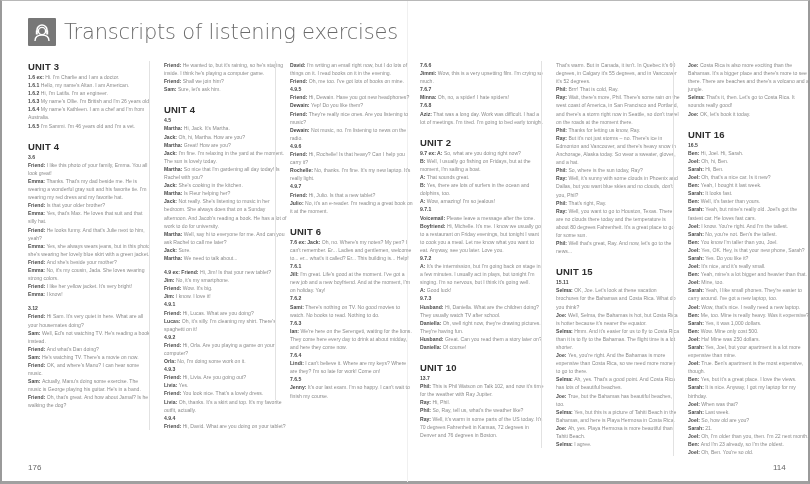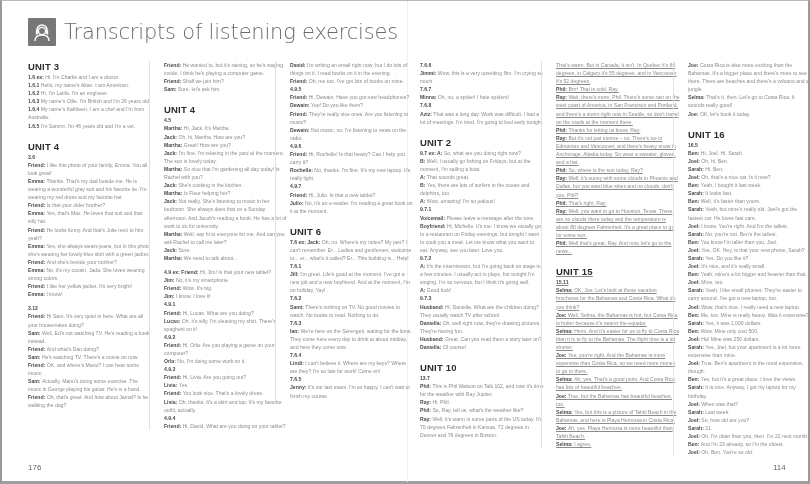--- a/index.html
+++ b/index.html
@@ -180,21 +180,21 @@
       <p><span class="sp">Daniella: </span><span>Oh, well right now, they're drawing pictures. They're having fun.</span></p>
       <p><span class="sp">Husband: </span><span>Great. Can you read them a story later on?</span></p>
       <p><span class="sp">Daniella: </span><span>Of course!</span></p>
       <div class="unit">UNIT 10</div>
       <span class="num">13.7</span>
       <p><span class="sp">Phil: </span><span>This is Phil Watson on Talk 102, and now it's time for the weather with Ray Jupiter.</span></p>
       <p><span class="sp">Ray: </span><span>Hi, Phil.</span></p>
       <p><span class="sp">Phil: </span><span>So, Ray, tell us, what's the weather like?</span></p>
       <p><span class="sp">Ray: </span><span>Well, it's warm in some parts of the US today. It's 70 degrees Fahrenheit in Kansas, 72 degrees in Denver and 76 degrees in Boston.</span></p>
     </div>
-  <div class="col divider-left" id="col4" style="left:539px;text-decoration:underline;">
+  <div class="col divider-left" id="col4" style="left:539px;">
       <p><span>That's warm. But in Canada, it isn't. In Quebec it's 60 degrees, in Calgary it's 55 degrees, and in Vancouver it's 52 degrees.</span></p>
       <p><span class="sp">Phil: </span><span>Brrr! That is cold, Ray.</span></p>
       <p><span class="sp">Ray: </span><span>Wait, there's more, Phil. There's some rain on the west coast of America, in San Francisco and Portland, and there's a storm right now in Seattle, so don't travel on the roads at the moment there.</span></p>
       <p><span class="sp">Phil: </span><span>Thanks for letting us know, Ray.</span></p>
       <p><span class="sp">Ray: </span><span>But it's not just storms – no. There's ice in Edmonton and Vancouver, and there's heavy snow in Anchorage, Alaska today. So wear a sweater, gloves, and a hat.</span></p>
       <p><span class="sp">Phil: </span><span>So, where is the sun today, Ray?</span></p>
       <p><span class="sp">Ray: </span><span>Well, it's sunny with some clouds in Phoenix and Dallas, but you want blue skies and no clouds, don't you, Phil?</span></p>
       <p><span class="sp">Phil: </span><span>That's right, Ray.</span></p>
       <p><span class="sp">Ray: </span><span>Well, you want to go to Houston, Texas. There are no clouds there today and the temperature is about 80 degrees Fahrenheit. It's a great place to go for some sun.</span></p>
       <p><span class="sp">Phil: </span><span>Well that's great, Ray. And now, let's go to the news...</span></p>

